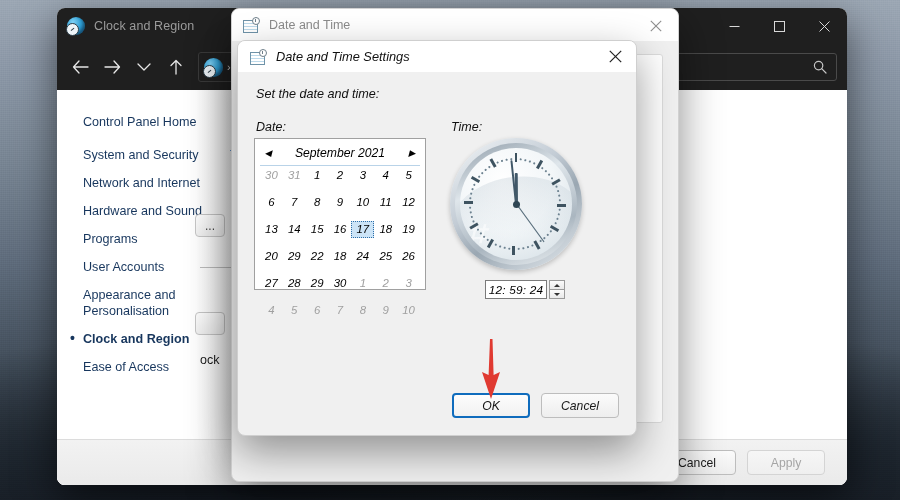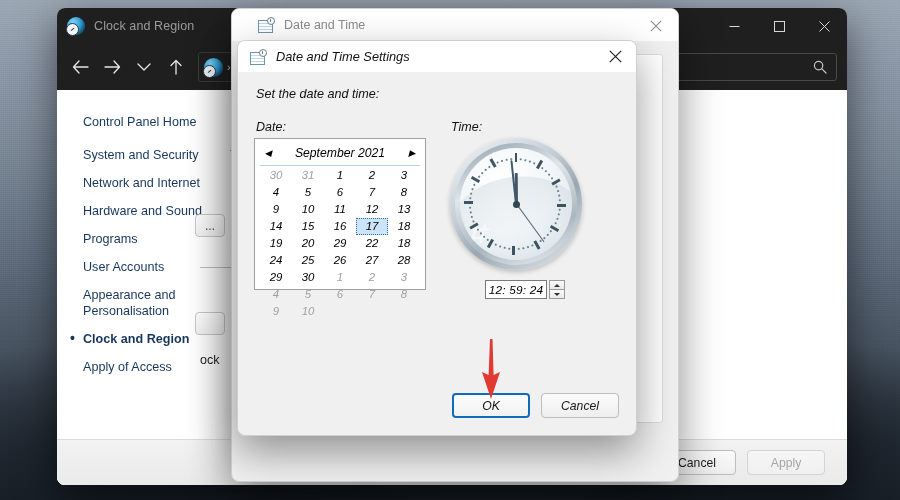--- a/index.html
+++ b/index.html
@@ -140,21 +140,21 @@
 
   
   #dt-window{
     position:absolute; left:231px; top:8px; width:448px; height:474px;
     background:#f0f0f0; border-radius:8px; overflow:hidden;
     box-shadow:0 16px 44px rgba(0,0,0,.45);
     border:1px solid #d2d2d2;
   }
   #dt-titlebar{
     height:33px; background:#ffffff; display:flex; align-items:center;
-    padding-left:26px; position:relative; border-bottom:1px solid #f0f0f0;
+    padding-left:11px; position:relative; border-bottom:1px solid #f0f0f0;
   }
   .calicon{
     width:17px;height:16px;position:relative;flex:none;
   }
   .calicon .sheet{
     position:absolute; left:0; bottom:0; width:15px; height:13px;
     background:
       repeating-linear-gradient(0deg,#ffffff 0 2px,#bcd9ea 2px 3px),
       repeating-linear-gradient(90deg,#ffffff 0 2px,#bcd9ea 2px 3px),
       #eaf4fa;
@@ -207,21 +207,21 @@
     padding:4px 5px 0 5px;
   }
   #cal-head{ display:flex; align-items:center; height:20px; }
   .cal-arrow{
     width:16px; text-align:center; color:#000; font-size:9px; cursor:pointer; line-height:1;
   }
   #cal-month{ flex:1; text-align:center; font-size:12.2px; color:#000; }
   #cal-dows{ display:grid; grid-template-columns:repeat(7,1fr); margin-top:2px; }
   #cal-dows div{ text-align:center; font-size:11.4px; color:#000; }
   #cal-sep{ height:1px; background:#b9d3e8; margin:2px 0 1px; }
-  #cal-grid{ display:grid; grid-template-columns:repeat(5,1fr); row-gap:0px; }
+  #cal-grid{ display:grid; grid-template-columns:repeat(7,1fr); row-gap:10px; }
   #cal-grid span{
     text-align:center; font-size:11.4px; color:#000; line-height:17px; cursor:pointer;
   }
   #cal-grid span.dim{ color:#a0a0a0; }
   #cal-grid span.sel{
     background:#cce4f7; border:1px dotted #2d6ea8; line-height:15px;
   }
 
   
   #clock{
@@ -380,21 +380,21 @@
   <div id="cp-body">
     <div id="cp-sidebar">
       <div class="side-link gap">Control Panel Home</div>
       <div class="side-link">System and Security</div>
       <div class="side-link">Network and Internet</div>
       <div class="side-link">Hardware and Sound</div>
       <div class="side-link">Programs</div>
       <div class="side-link">User Accounts</div>
       <div class="side-link">Appearance and Personalisation</div>
       <div class="side-link current">Clock and Region</div>
-      <div class="side-link">Apply of Access</div>
+      <div class="side-link">Ease of Access</div>
     </div>
 
     <div id="cp-content">
       <div class="cp-link" style="position:absolute; left:-5px; top:56px;">fferent time zones</div>
       <div class="ghost-btn" style="left:-40px; top:124px; width:30px; height:23px;">...</div>
       <div class="ghost-rule" style="left:-35px; top:177px; width:40px;"></div>
       <div class="ghost-btn" style="left:-40px; top:222px; width:30px; height:23px;"></div>
       <div class="ghost-text" style="left:-35px; top:263px;">ock</div>
     </div>
   </div>

